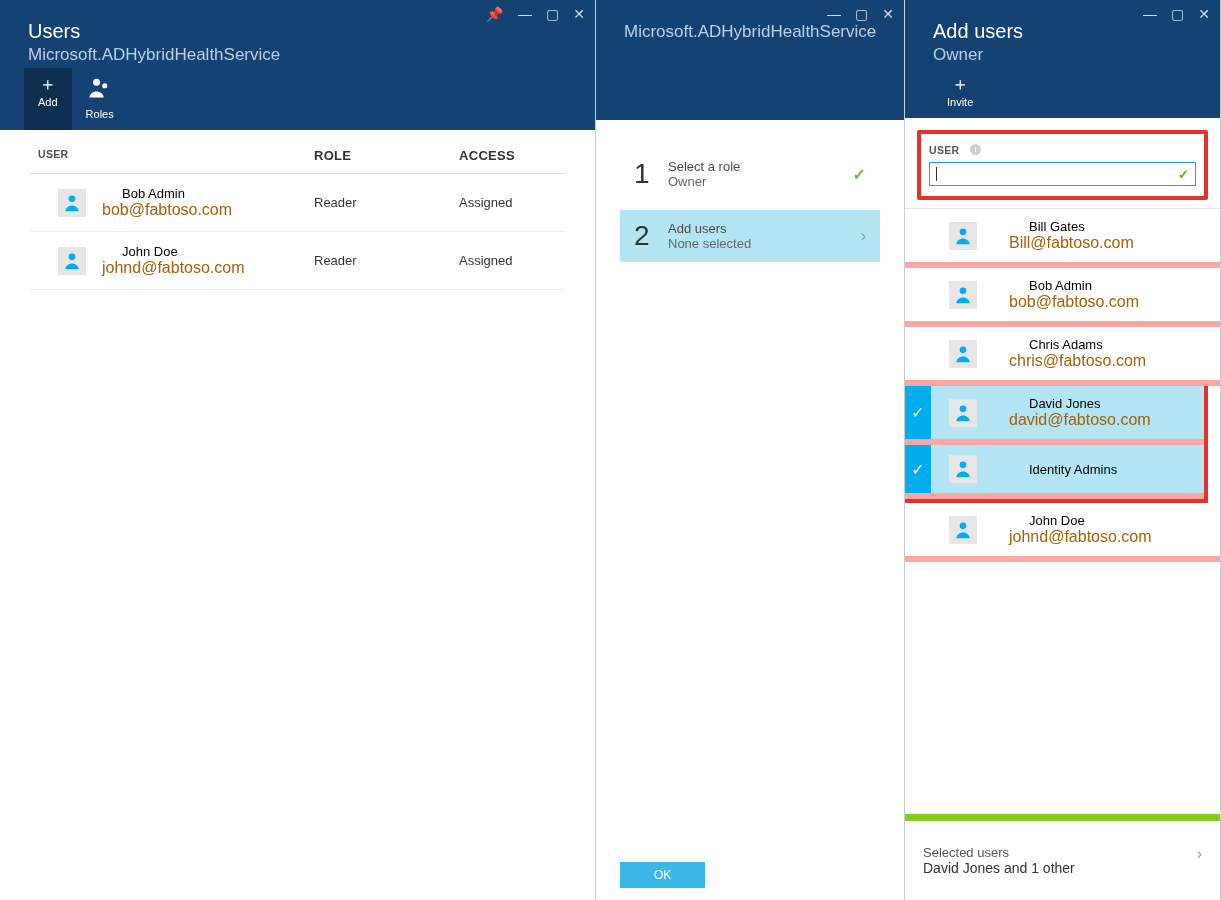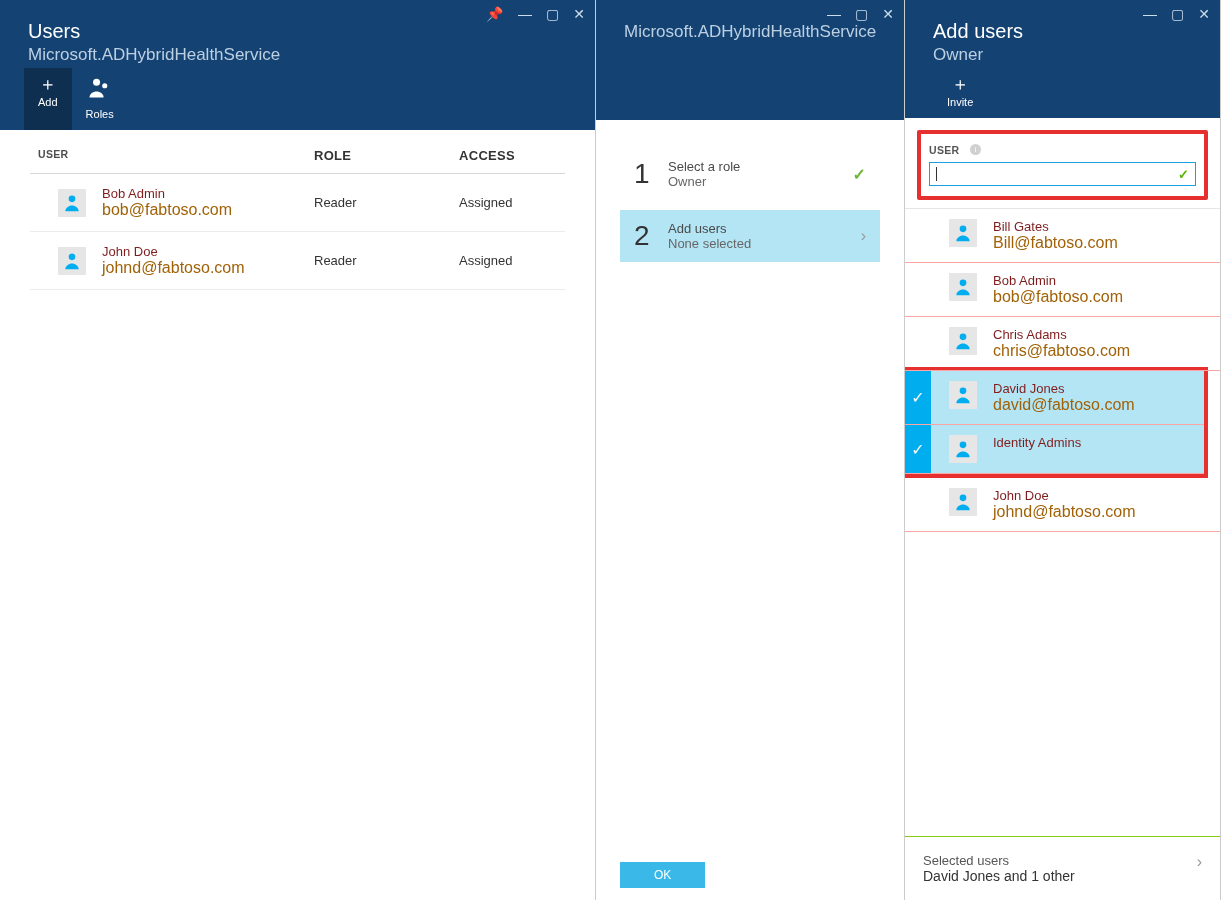--- a/index.html
+++ b/index.html
@@ -24,21 +24,21 @@
   
   .tblhdr { display: flex; padding: 18px 0 10px 0; font-size: 10.5px; font-weight: 600; color: #4d4d4d; letter-spacing: 0.3px; border-bottom: 1px solid #d9d9d9; margin: 0 30px; }
   .col-user { flex: 0 0 284px; padding-left: 8px; }
   .col-role { flex: 0 0 120px; }
   .col-access { flex: 1; margin-left: 25px; }
   .rows { margin: 0 30px; }
   .row { display: flex; align-items: center; padding: 12px 0; border-bottom: 1px solid #ececec; }
   .row .col-user { display: flex; align-items: center; gap: 16px; }
   .avatar { width: 28px; height: 28px; background: #e6e6e6; display: inline-flex; align-items: center; justify-content: center; margin-left: 20px; }
   .avatar svg { width: 20px; height: 20px; }
-  .uname { font-size: 13px; color: #7f1d1d; }
+  .uname { font-size: 13px; color: #000000; margin-left: 20px; }
   .uemail { font-size: 16px; color: #a16207; }
   .col-role, .col-access { font-size: 13px; color: #333; }
 
   
   .steps { padding: 28px 24px 0 24px; }
   .step { display: flex; align-items: center; padding: 10px 14px; margin-bottom: 10px; cursor: pointer; }
   .step-num { font-size: 28px; color: #333; font-weight: 400; width: 34px; }
   .step-txt h4 { font-size: 13px; font-weight: 400; color: #4a4a4a; }
   .step-txt p  { font-size: 13px; color: #666; }
   .step-check { margin-left: auto; color: #6fb53a; font-size: 16px; font-weight: bold; }
@@ -51,28 +51,28 @@
   .au-body { display: flex; flex-direction: column; flex: 1; overflow: hidden; }
   .au-search { margin: 12px 12px 8px 12px; padding: 6px 8px 10px 8px; border: 4px solid #e6302f; border-radius: 2px; }
   .au-label { font-size: 10.5px; font-weight: 600; color: #555; letter-spacing: 0.3px; }
   .info-dot { display:inline-block; width:11px; height:11px; border-radius:50%; background:#d0d0d0; color:#fff; font-size:8px; text-align:center; line-height:11px; margin-left:6px; vertical-align:middle;}
   .searchbox { margin-top: 4px; border: 1px solid #1ba1e2; height: 24px; display: flex; align-items: center; padding: 0 6px; position: relative; }
   .searchbox input { border: none; outline: none; flex: 1; font-size: 12px; }
   .sb-check { color: #5ab500; font-size: 13px; font-weight: bold; }
   .cursor-bar { width:1px; height:14px; background:#333; margin-right:4px; }
 
   .ulist { flex: 1; overflow-y: auto; border-top: 1px solid #e6e6e6; }
-  .urow { display: flex; padding: 10px 14px; border-bottom: 1px solid #fca5a5; cursor: pointer; position: relative; }
+  .urow { display: flex; align-items: center; padding: 10px 14px; border-bottom: 6px solid #fca5a5; cursor: pointer; position: relative; gap: 16px; }
   .urow .avatar { margin-left: 30px; }
   .urow .utxt { margin-left: 16px; }
   .urow.selected { background: #b3e5f5; }
   .selbar { position: absolute; left: 0; top: 0; bottom: 0; width: 26px; background: #00aeef; display: flex; align-items: center; justify-content: center; color: #fff; }
   .hl { border: 4px solid #e6302f; margin: -4px 12px 0 -4px; padding:0; }
 
-  .sel-summary { border-top: 1px solid #84cc16; padding: 16px 18px; display:flex; align-items:flex-start; }
+  .sel-summary { border-top: 7px solid #84cc16; padding: 24px 18px; display:flex; align-items:flex-start; }
   .sel-summary .stxt h4 { font-size: 13px; font-weight: 400; color: #555; }
   .sel-summary .stxt p  { font-size: 14px; color: #333; }
   .sel-summary .sarrow { margin-left:auto; color:#999; font-size:16px; }
 
   .au-btnwrap { padding: 12px 18px 26px 18px; }
   .hl-btn { border: 4px solid #e6302f; display:inline-block; padding: 4px 4px; }
 </style>
 </head>
 <body>
 

